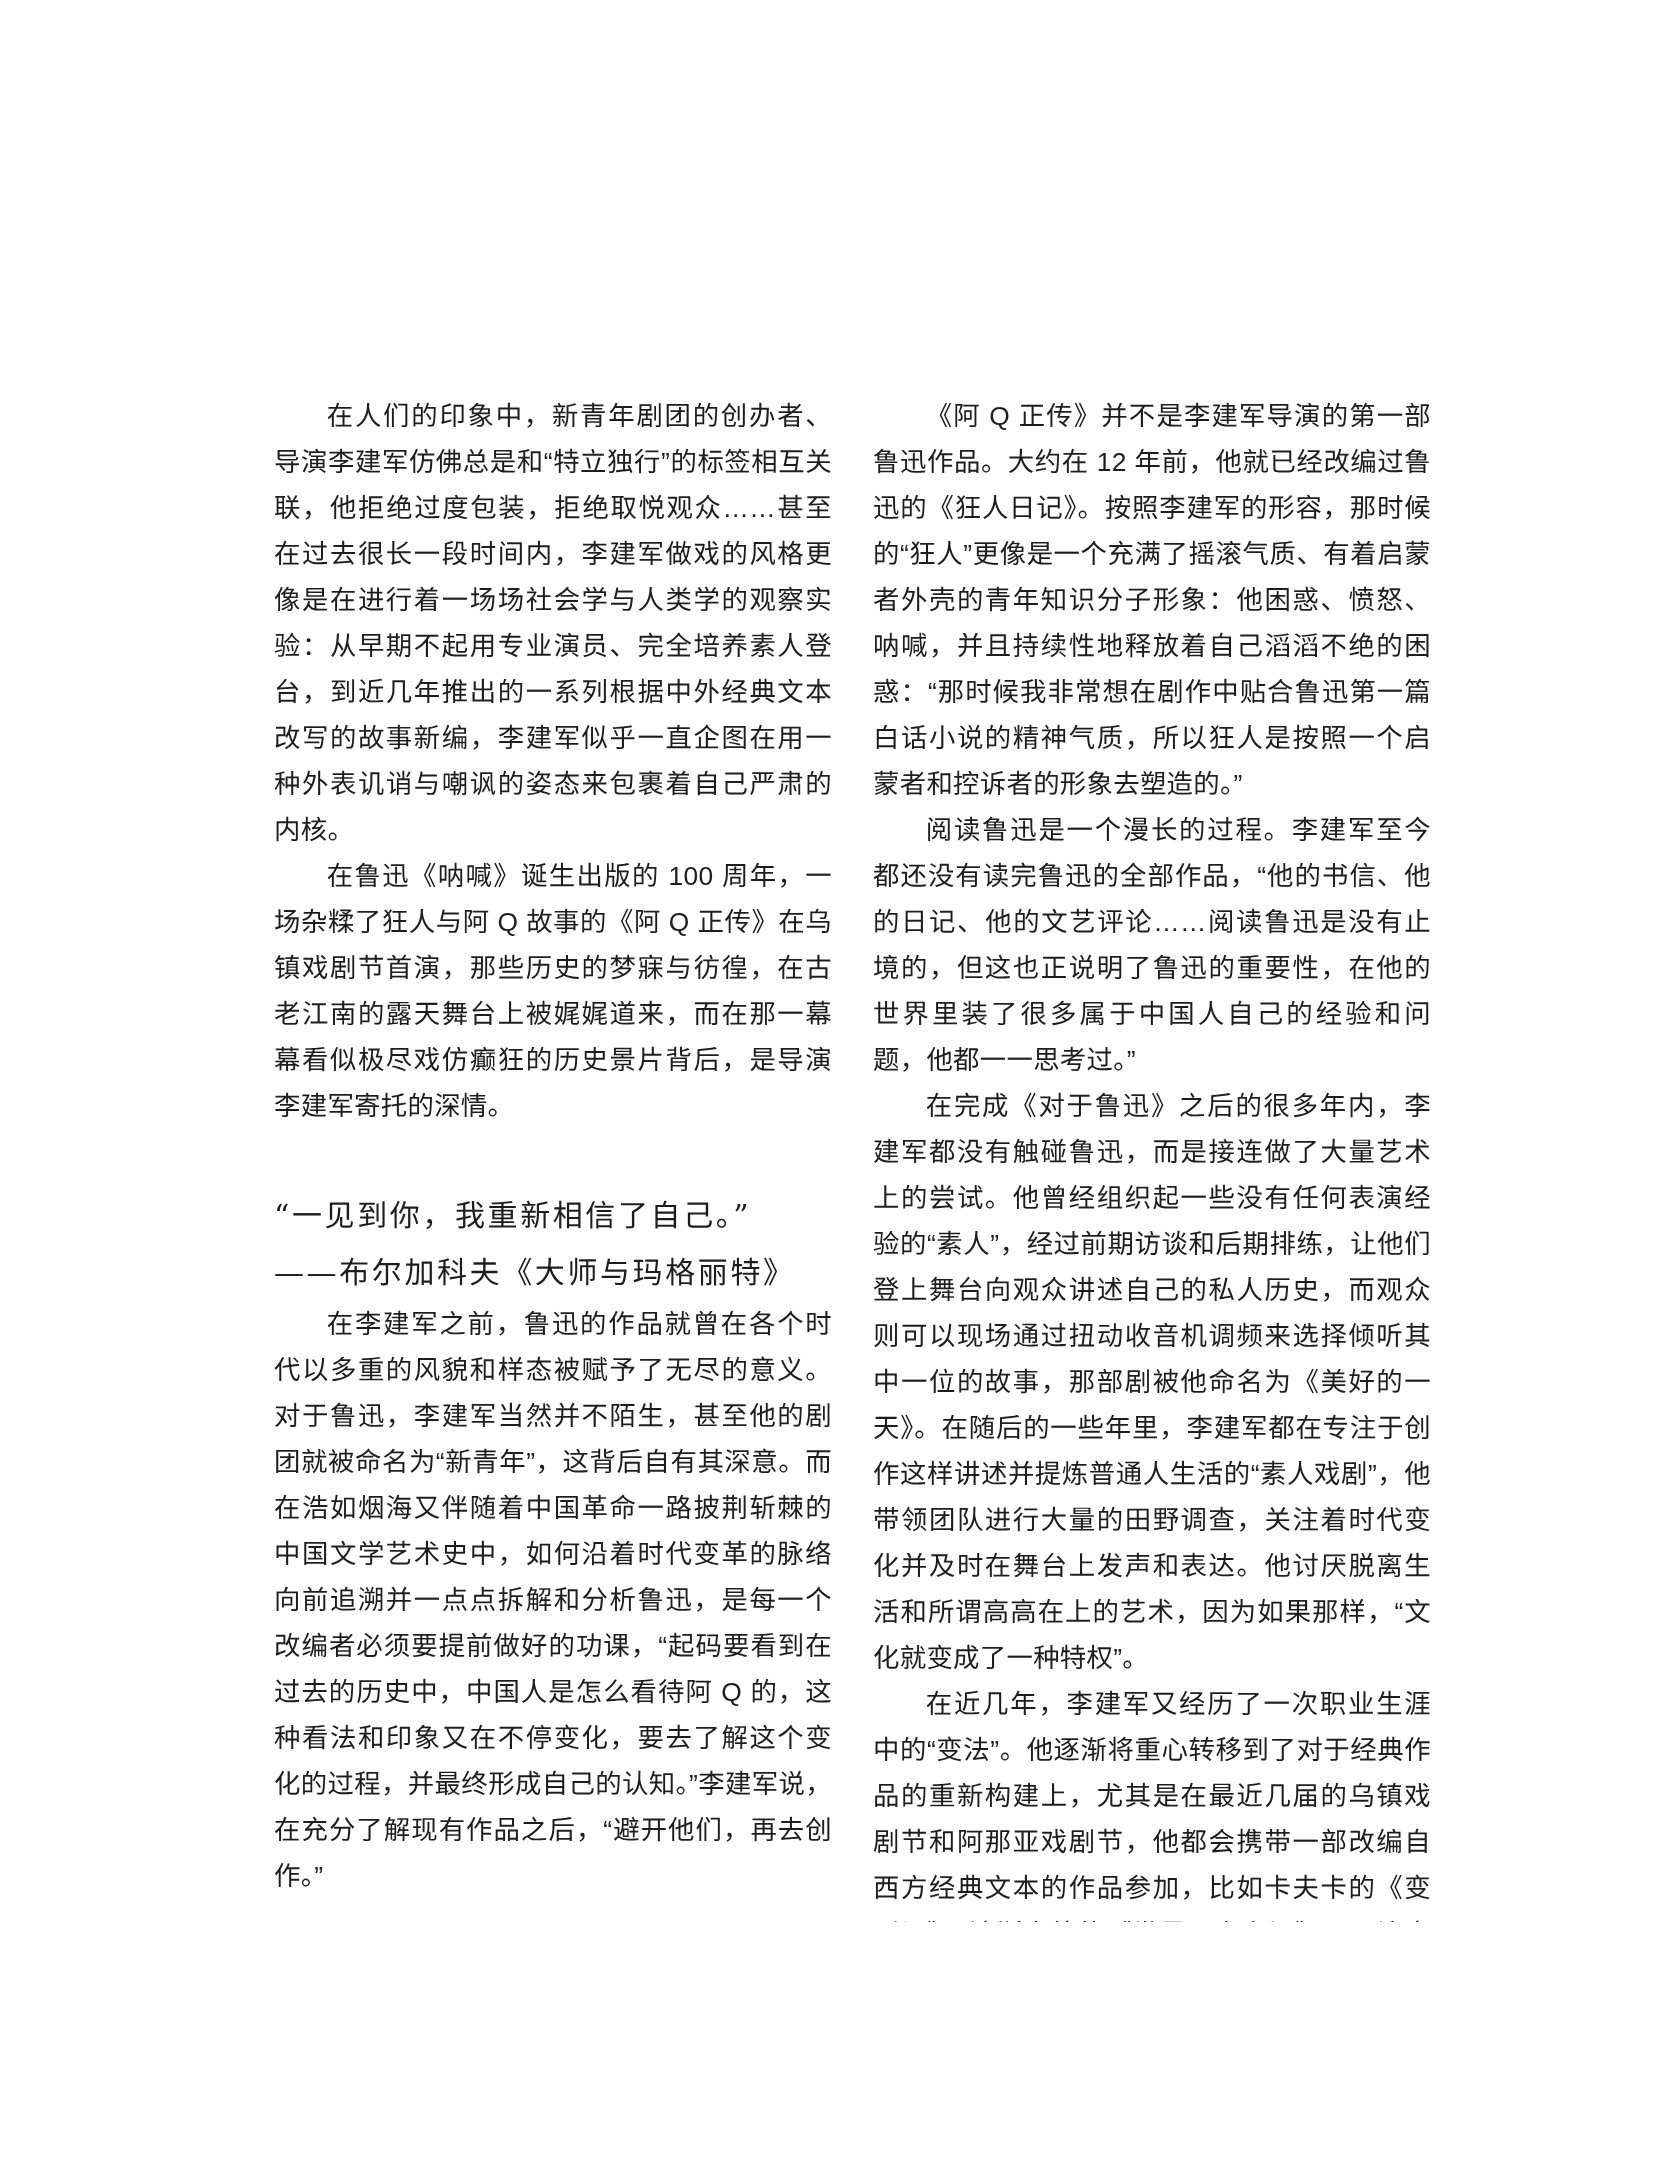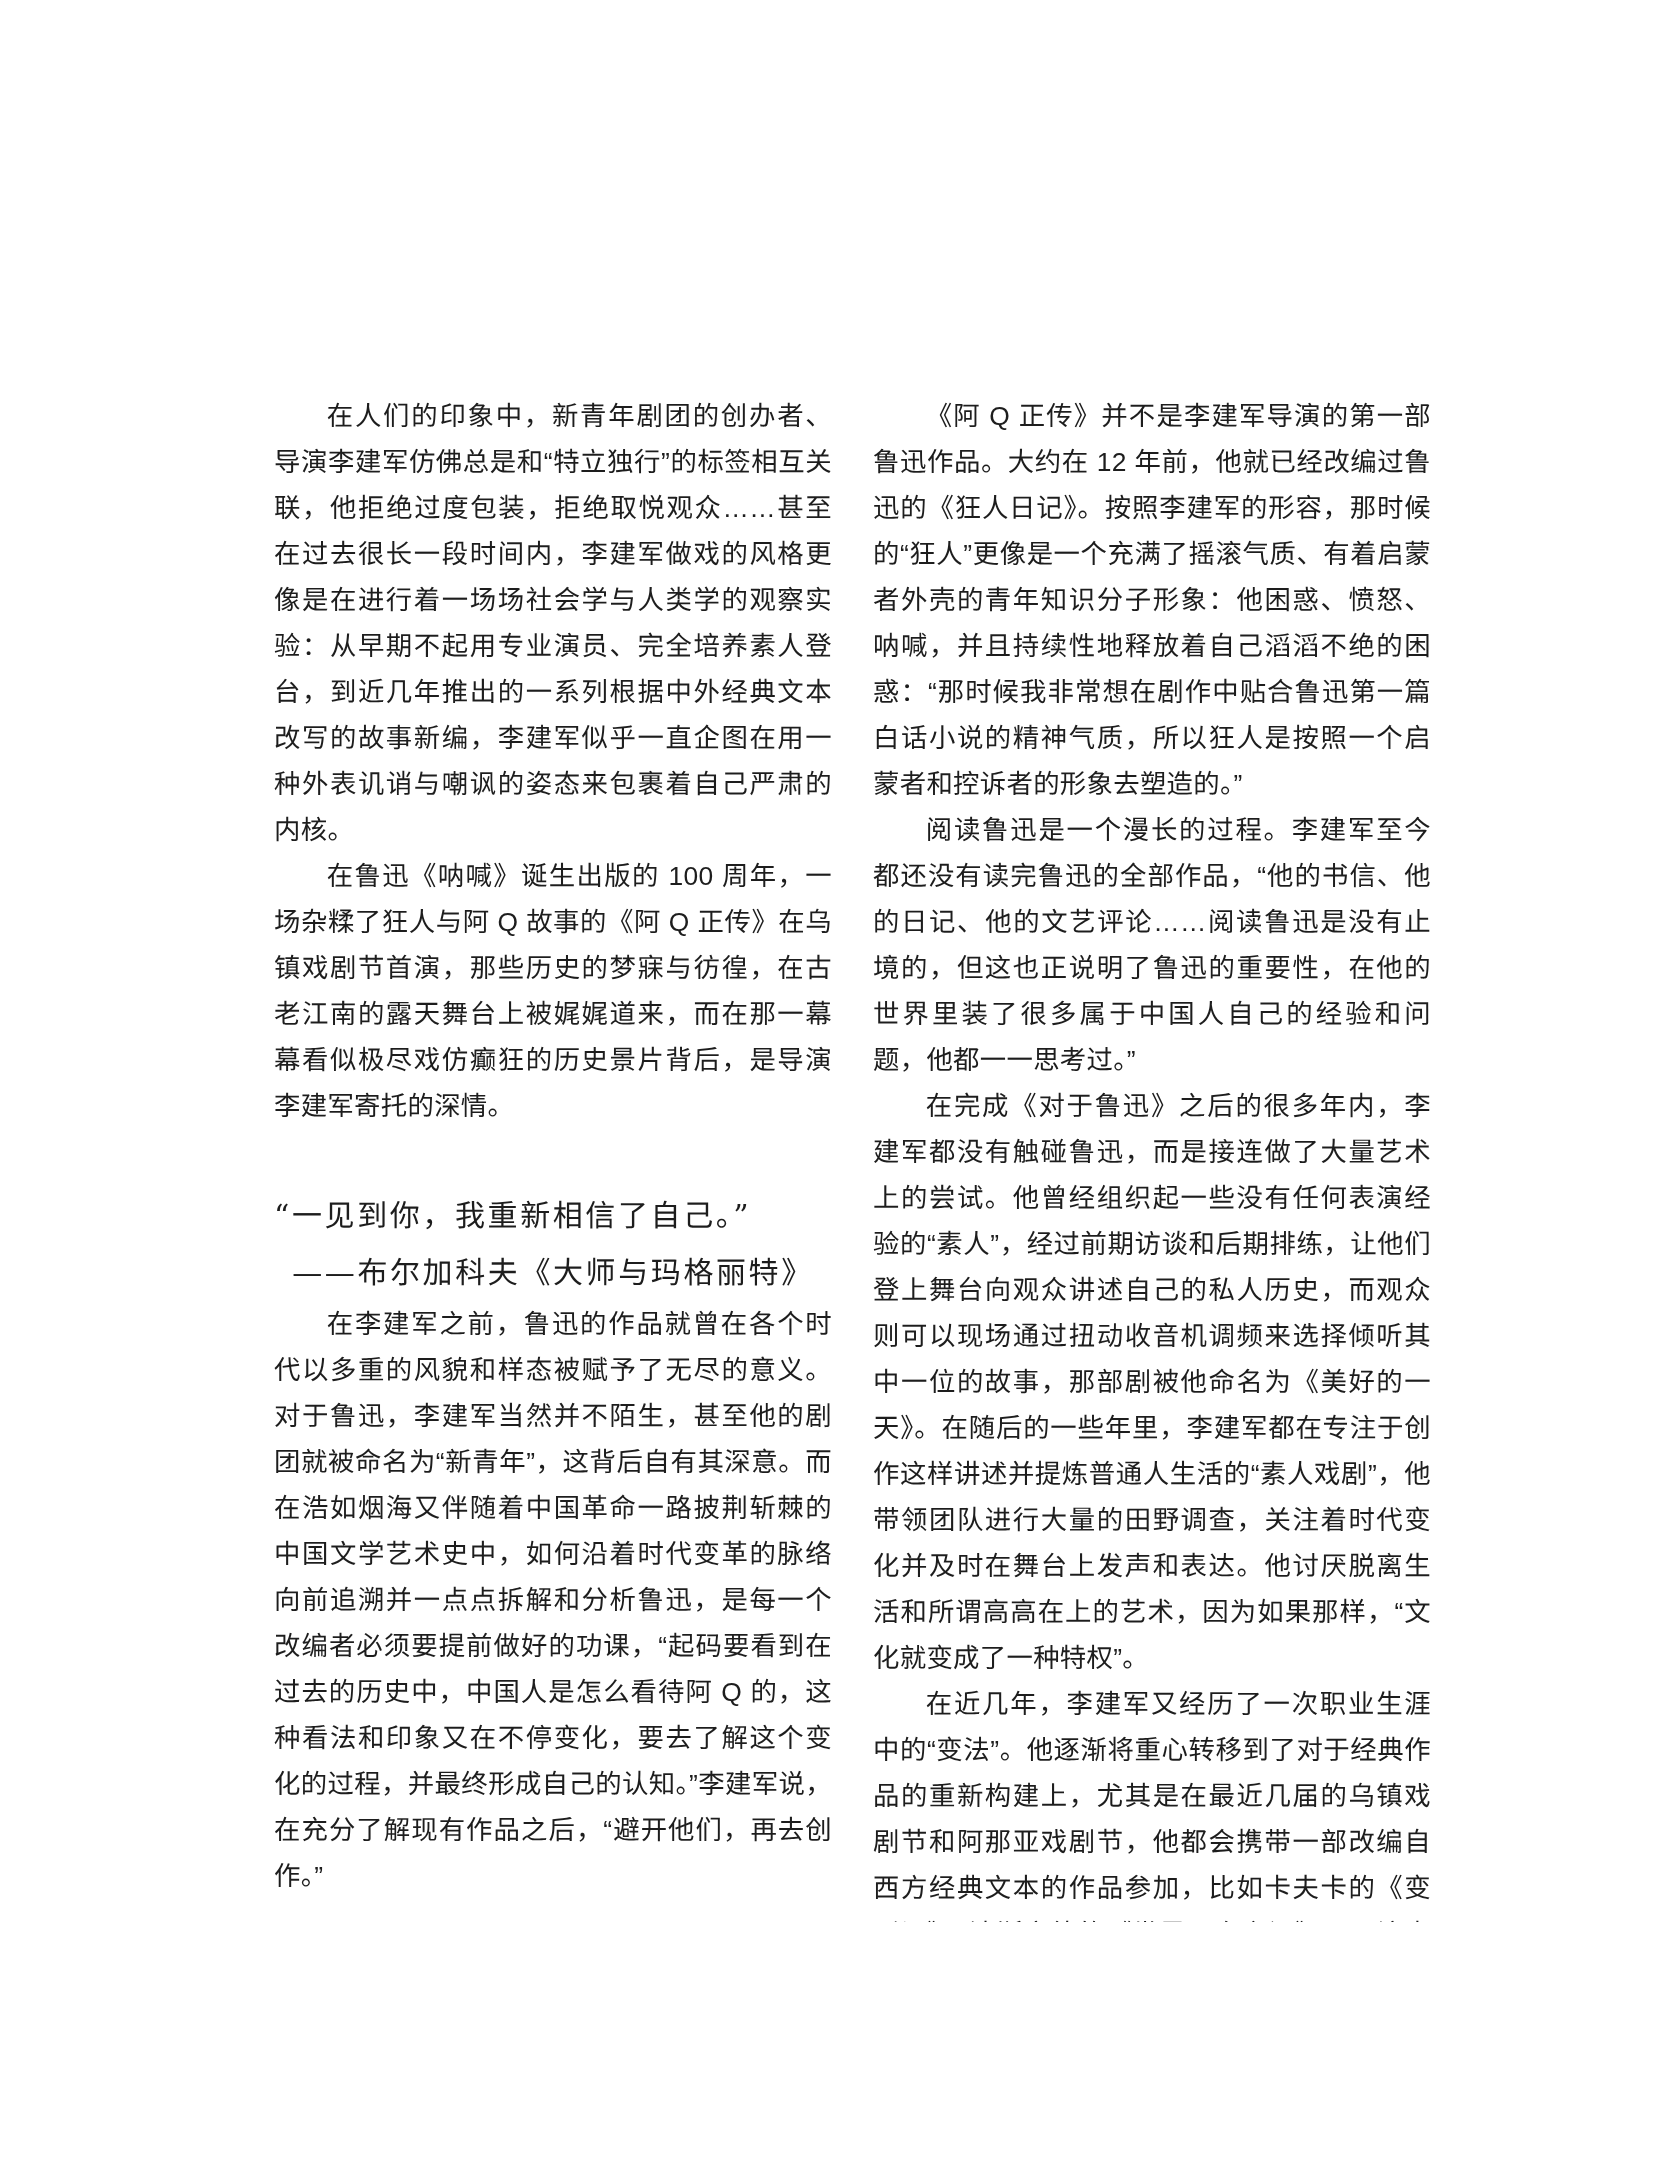--- a/index.html
+++ b/index.html
@@ -48,21 +48,21 @@
     line-height: 57px;
     letter-spacing: 2.6px;
     text-align: left;
   }
   .quote-attr {
     margin: 0;
     font-family: "DejaVu Serif", "Liberation Serif", serif;
     font-size: 30px;
     line-height: 57px;
     letter-spacing: 2.6px;
-    text-align: center;
+    text-align: left;
   }
   .resume { margin-top: 36px; }
 
   .page-footer {
     position: absolute;
     top: 2065px;
     right: 120px;
     font-size: 29px;
     line-height: 32px;
     letter-spacing: 2px;

